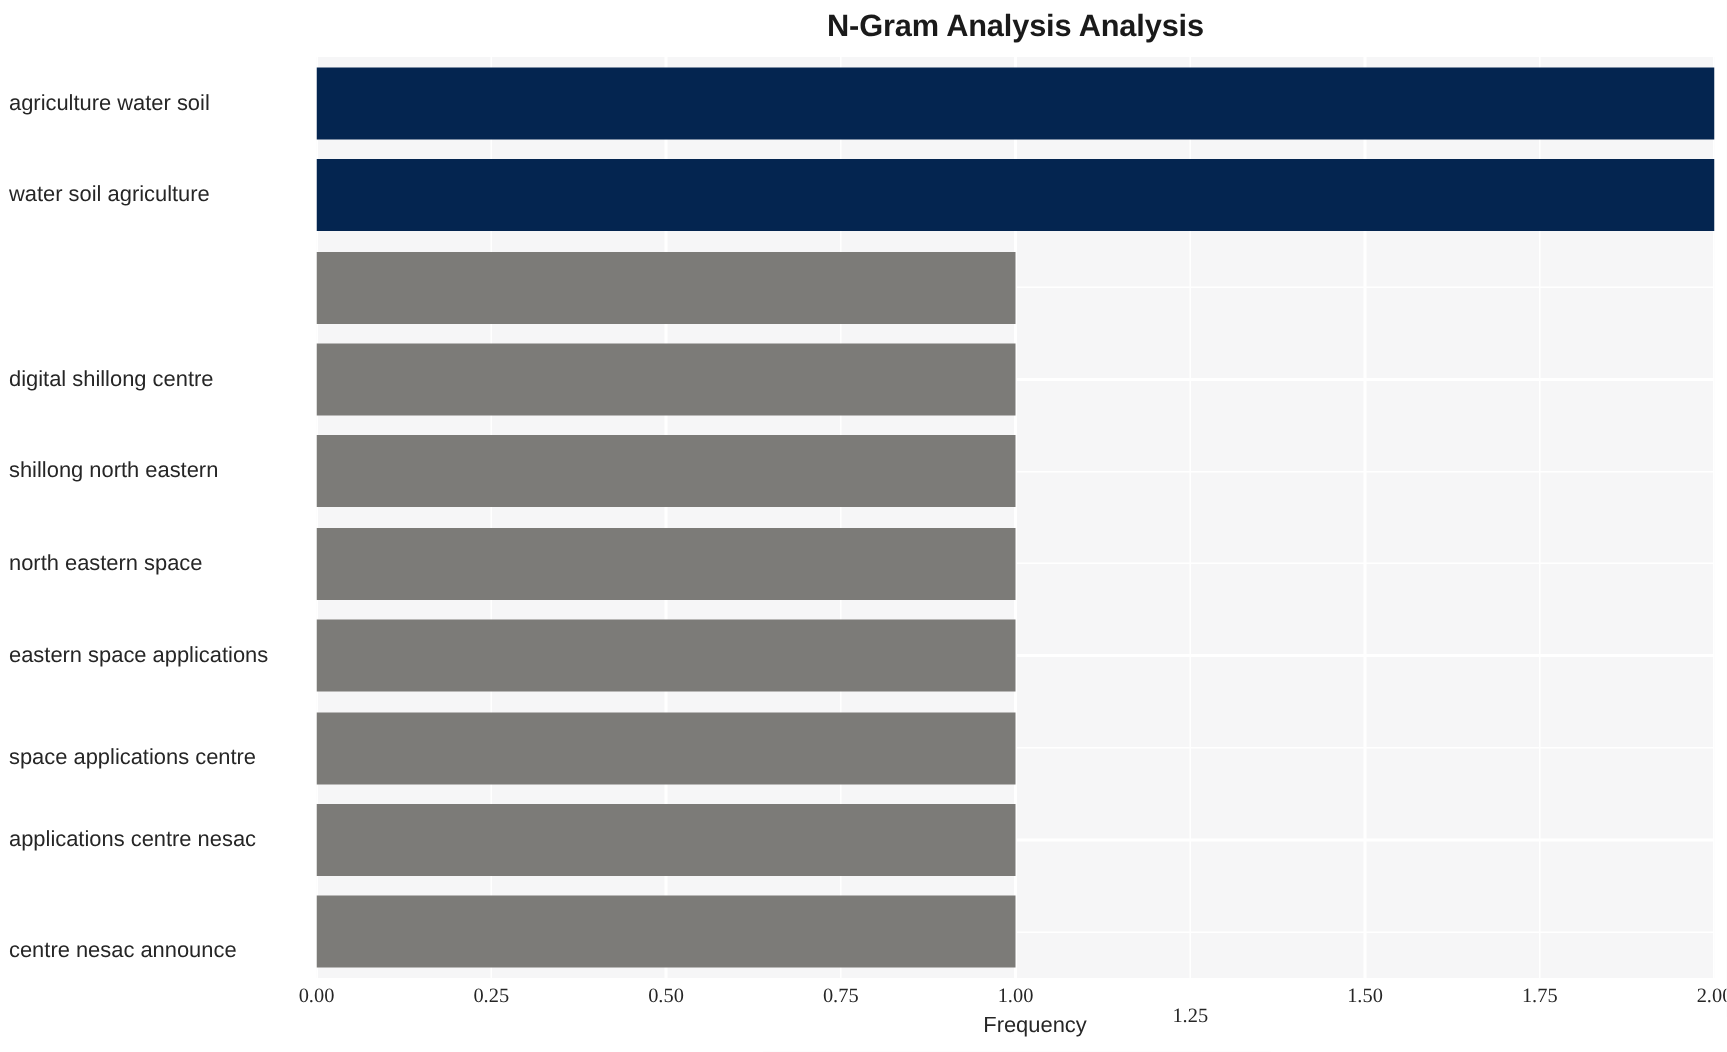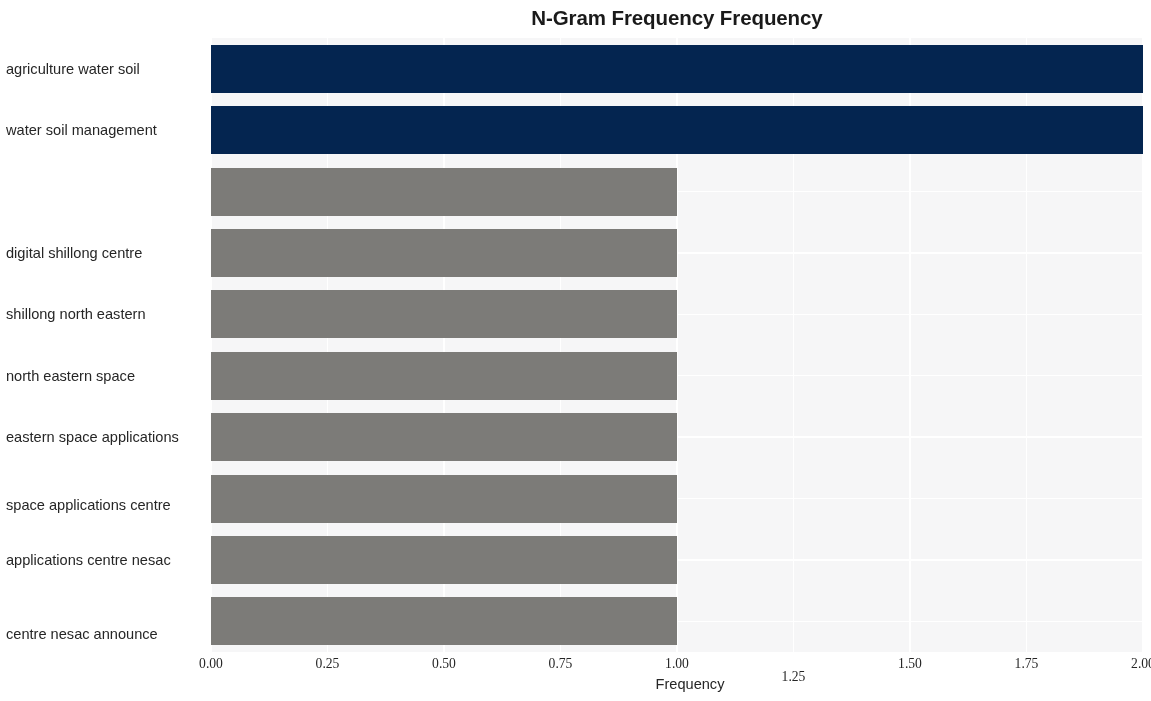--- a/index.html
+++ b/index.html
@@ -114,25 +114,25 @@
     font-size: 14.6px;
     color: #262626;
     line-height: 20px;
   }
 </style>
 </head>
 <body>
 
 <div id="figure">
 
-  <div id="chart-title">N-Gram Frequency Frequency</div>
+  <div id="chart-title">N-Gram Analysis Analysis</div>
 
   <div id="ytick-layer">
       <div class="ytick" style="top: 21.7px;">agriculture water soil</div>
-      <div class="ytick" style="top: 83.1px;">water soil management</div>
+      <div class="ytick" style="top: 83.1px;">water soil agriculture</div>
       <div class="ytick" style="top: 205.9px;">digital shillong centre</div>
       <div class="ytick" style="top: 267.3px;">shillong north eastern</div>
       <div class="ytick" style="top: 328.7px;">north eastern space</div>
       <div class="ytick" style="top: 390.1px;">eastern space applications</div>
       <div class="ytick" style="top: 458px;">space applications centre</div>
       <div class="ytick" style="top: 512.9px;">applications centre nesac</div>
       <div class="ytick" style="top: 587px;">centre nesac announce</div>
     </div>
 
   <div id="plot-area">

